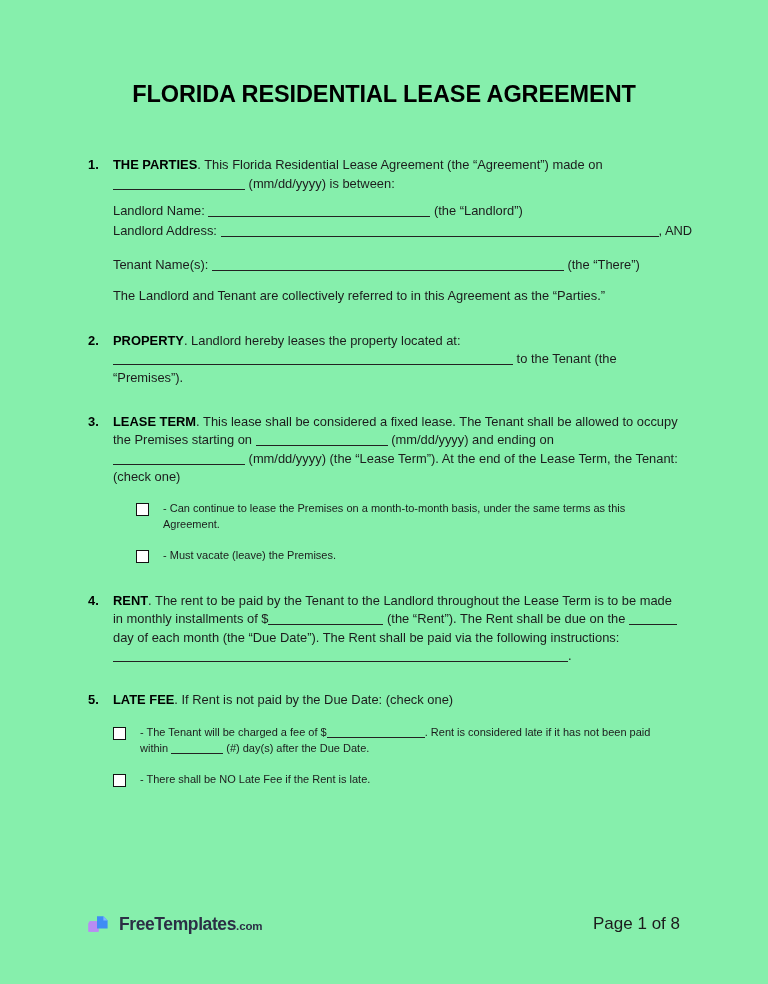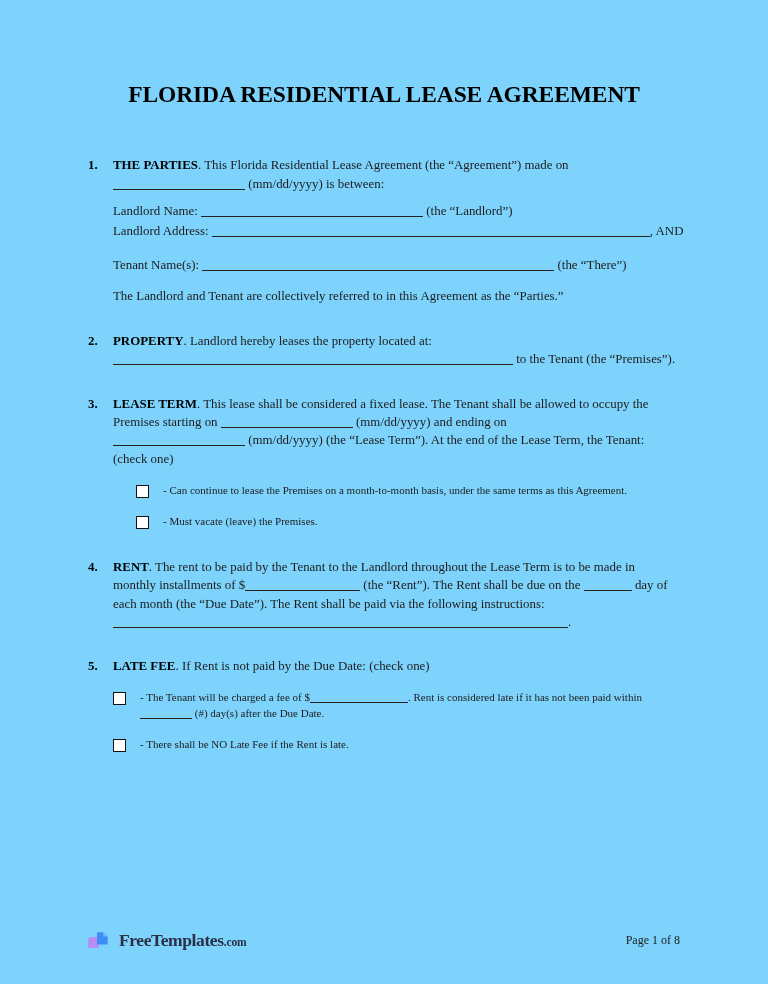--- a/index.html
+++ b/index.html
@@ -13,23 +13,22 @@
     height: 984px;
     font-family: "Liberation Sans", sans-serif;
     color: #1a1a1a;
     -webkit-font-smoothing: antialiased;
   }
   .page {
     position: relative;
     width: 768px;
     height: 984px;
     box-sizing: border-box;
-    background: #7dd3fc;
+    background: #86efac;
     overflow: hidden;
-    font-family: Liberation Serif, serif;
   }
   .content {
     position: absolute;
     left: 88px;
     top: 0;
     width: 592px;
   }
 
   
   .doc-title {
@@ -127,21 +126,21 @@
     box-sizing: content-box;
   }
   .opt-group { margin-top: 14px; }
   .opt-group.indent-deep { margin-left: 23px; }
 
   
   .footer {
     position: absolute;
     left: 88px;
     right: 88px;
-    bottom: 24px;
+    bottom: 40px;
     height: 40px;
     display: flex;
     align-items: center;
     justify-content: space-between;
   }
   .brand {
     display: flex;
     align-items: center;
     gap: 7px;
   }
@@ -156,21 +155,21 @@
     font-weight: bold;
     color: #2b2f45;
     letter-spacing: -0.4px;
   }
   .brand-text .tld {
     font-size: 11.5px;
     font-weight: bold;
     letter-spacing: -0.1px;
   }
   .page-num {
-    font-size: 12px;
+    font-size: 17px;
     color: #1c1c1c;
     text-align: right;
   }
 </style>
 </head>
 <body>
 
 <div class="page">
 
   <div class="content">

